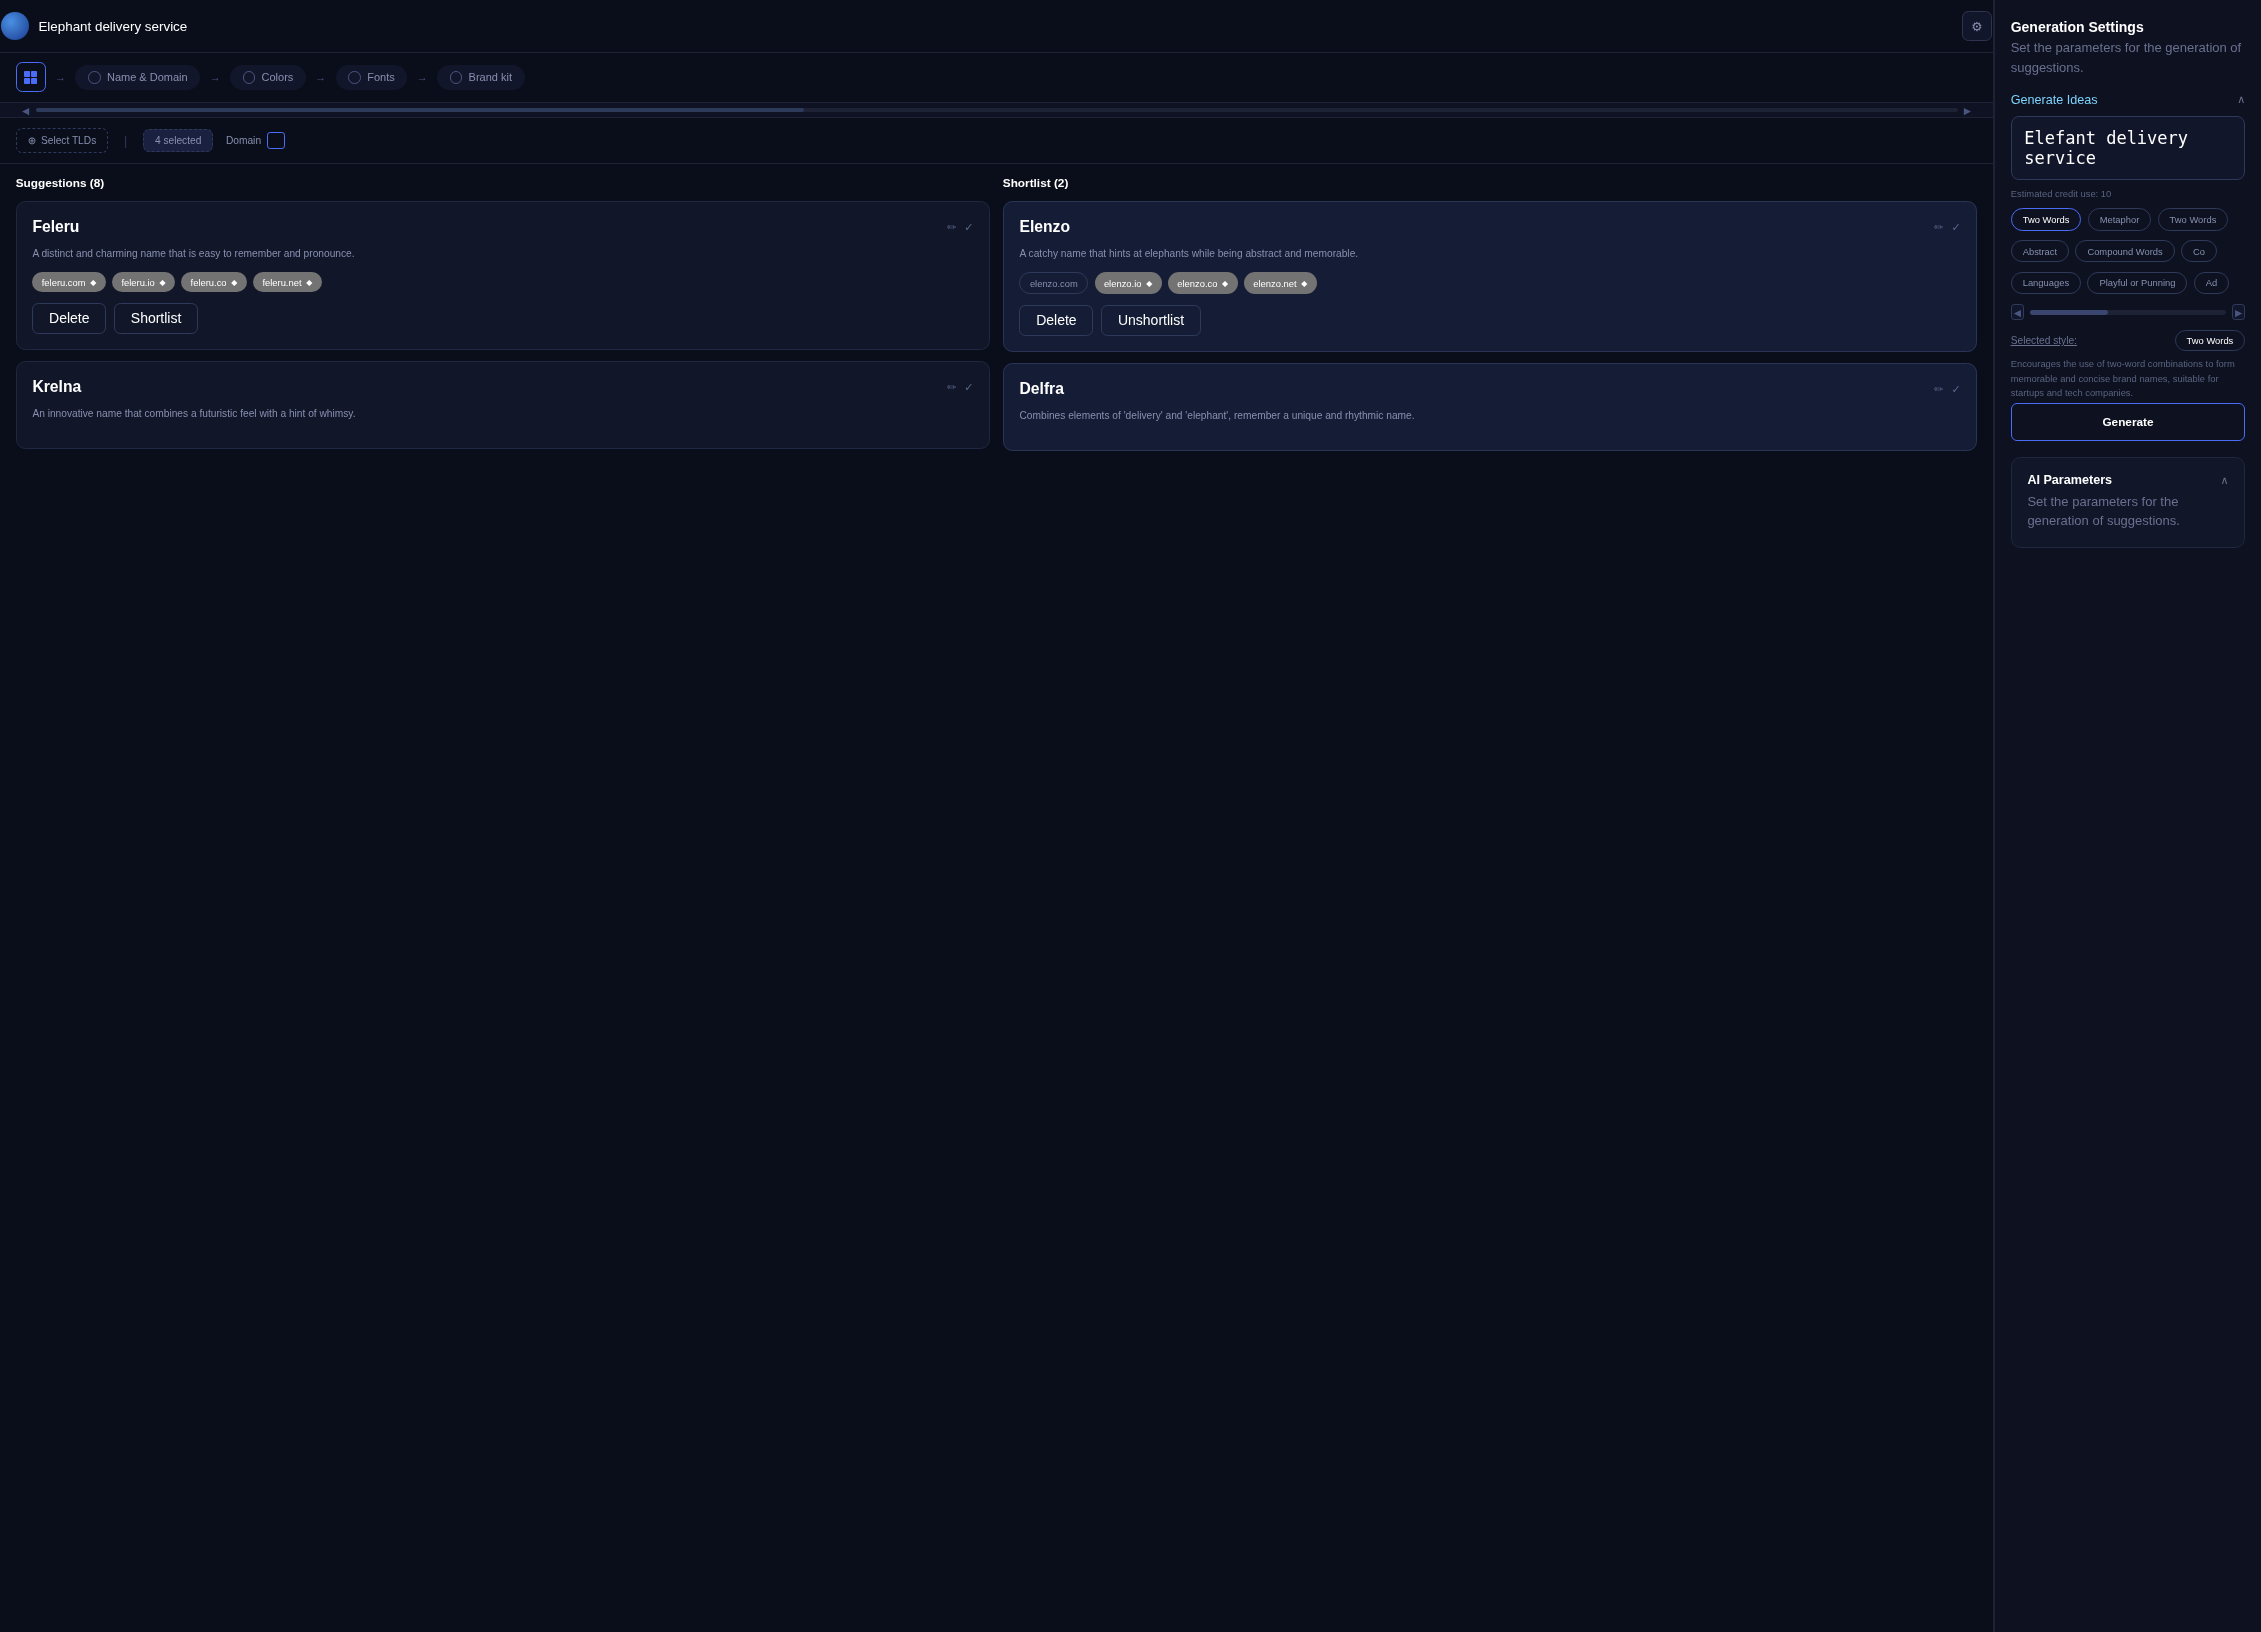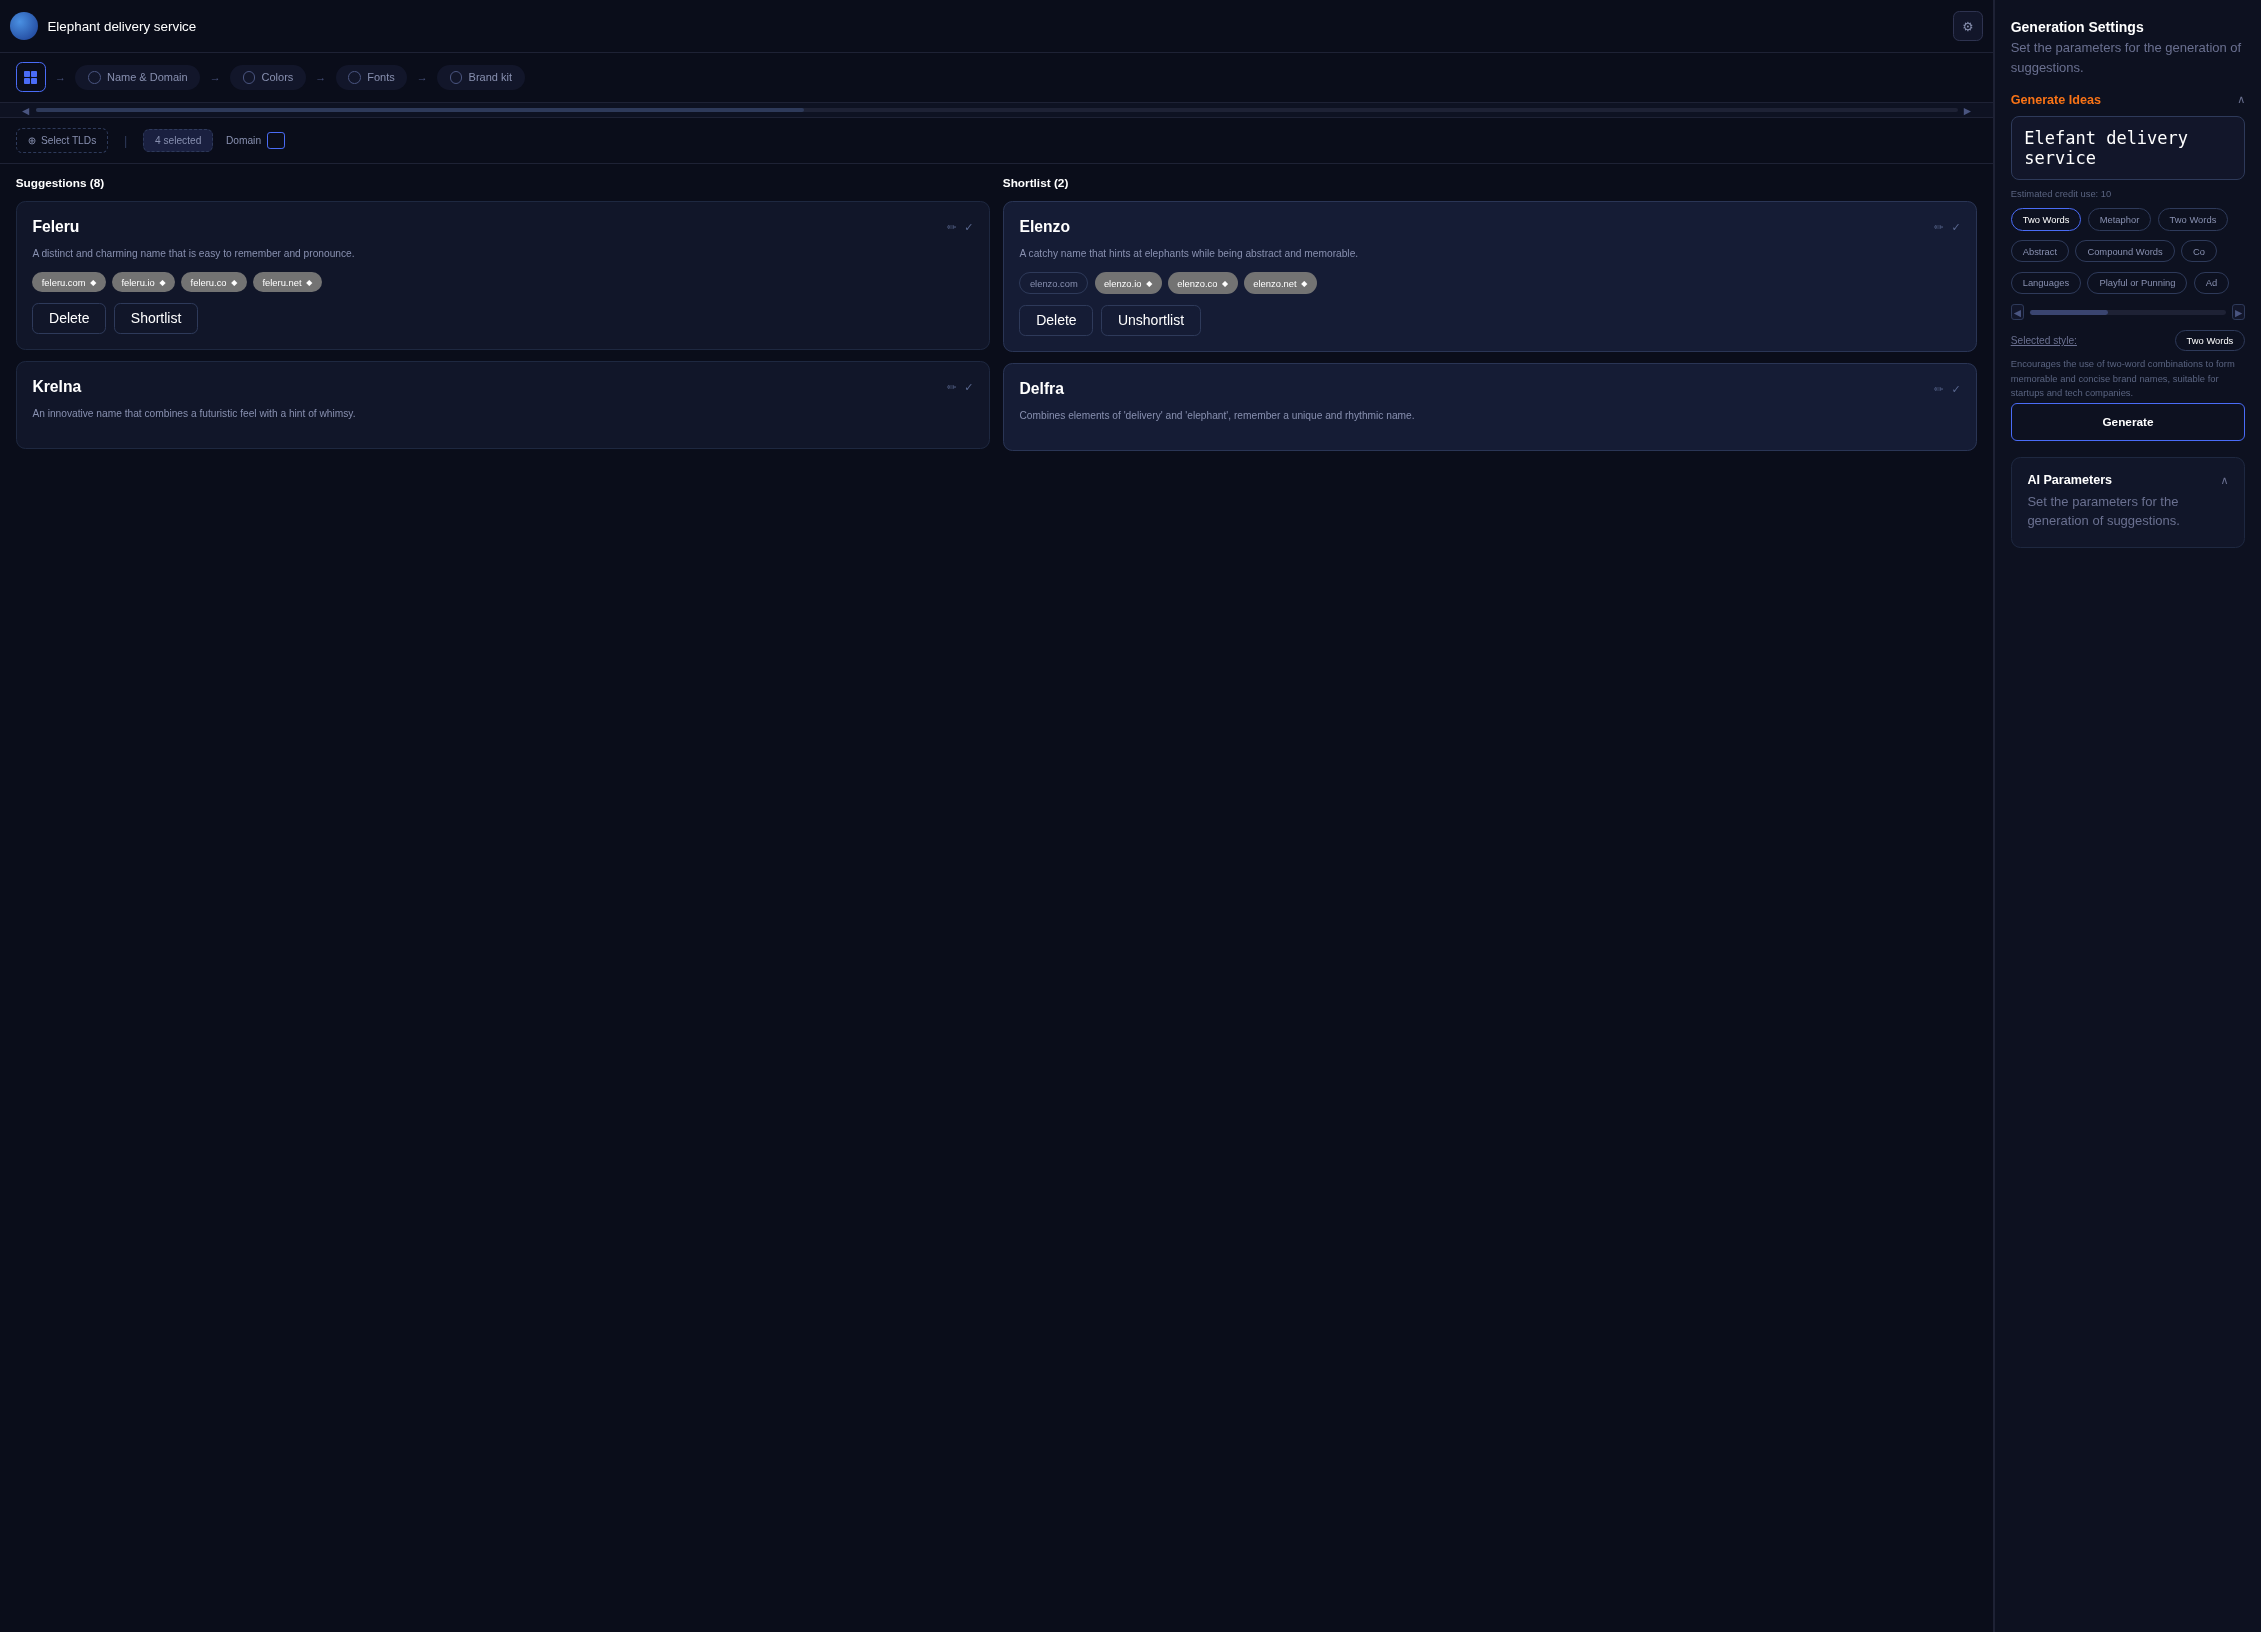--- a/index.html
+++ b/index.html
@@ -19,21 +19,21 @@
       flex-direction: column;
       border-right: 0.8px solid #1e2235;
       overflow: hidden;
     }
 
     
     .header {
       display: flex;
       align-items: center;
       justify-content: space-between;
-      padding: 11px 10px;
+      padding: 11px 1px;
       border-bottom: 0.8px solid #1e2235;
     }
     .header-left {
       display: flex;
       align-items: center;
       gap: 9.4px;
     }
     .logo-circle {
       width: 28px;
       height: 28px;
@@ -321,22 +321,22 @@
 
     
     .generate-ideas-header {
       display: flex;
       align-items: center;
       justify-content: space-between;
       margin-bottom: 9.4px;
     }
     .generate-ideas-title {
       font-size: 12.6px;
-      font-weight: 700;
-      color: #f97316;
+      font-weight: 400;
+      color: #7dd3fc;
     }
     .chevron-up {
       color: #6a7090;
       font-size: 11px;
       cursor: pointer;
     }
     .text-input {
       width: 100%;
       background: #12162a;
       border: 0.8px solid #2e3a5a;

